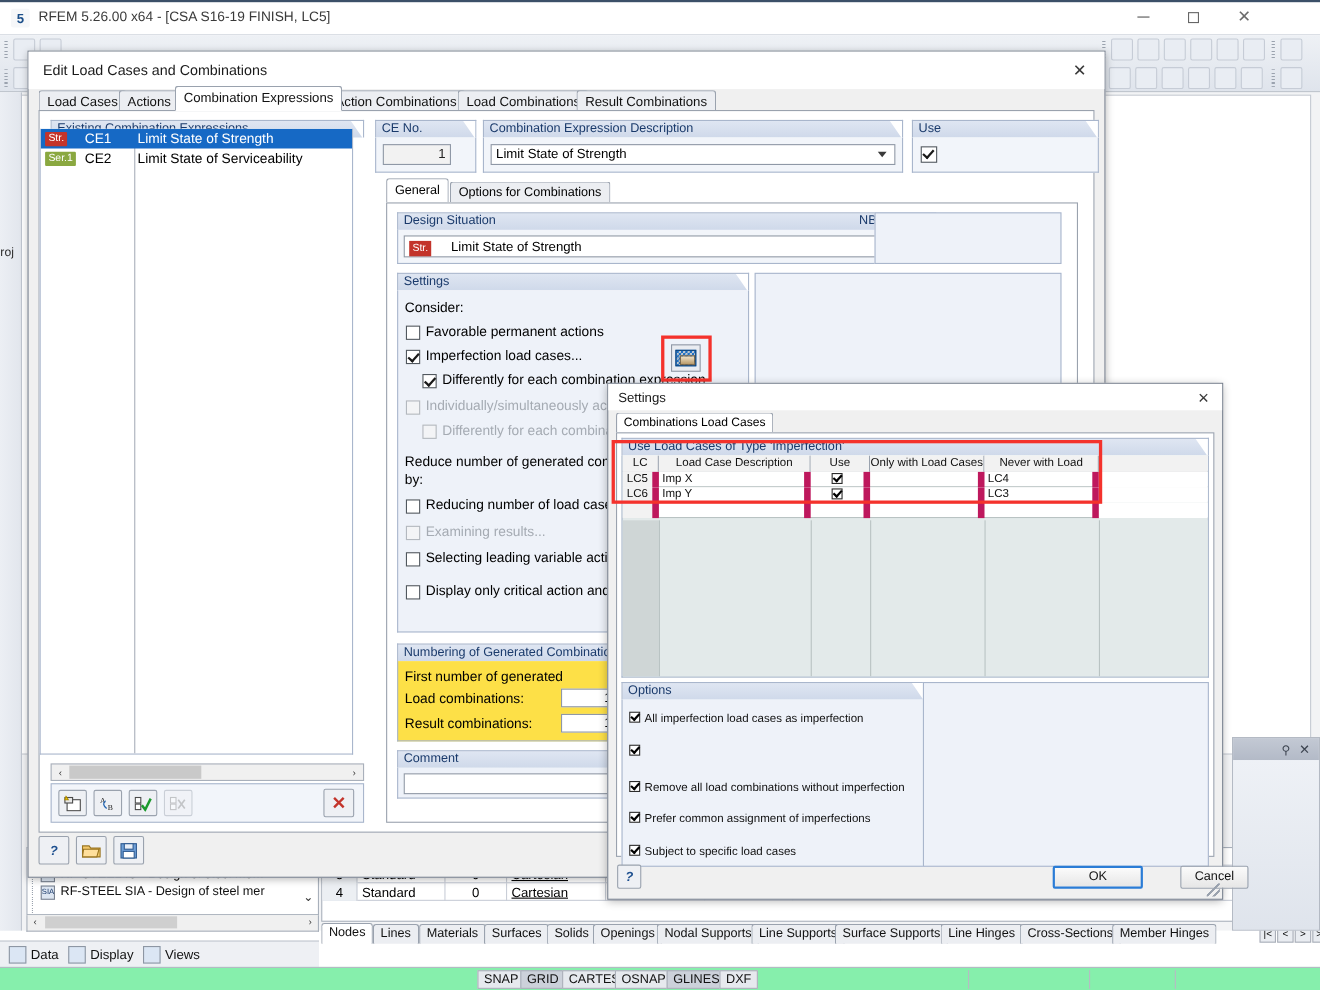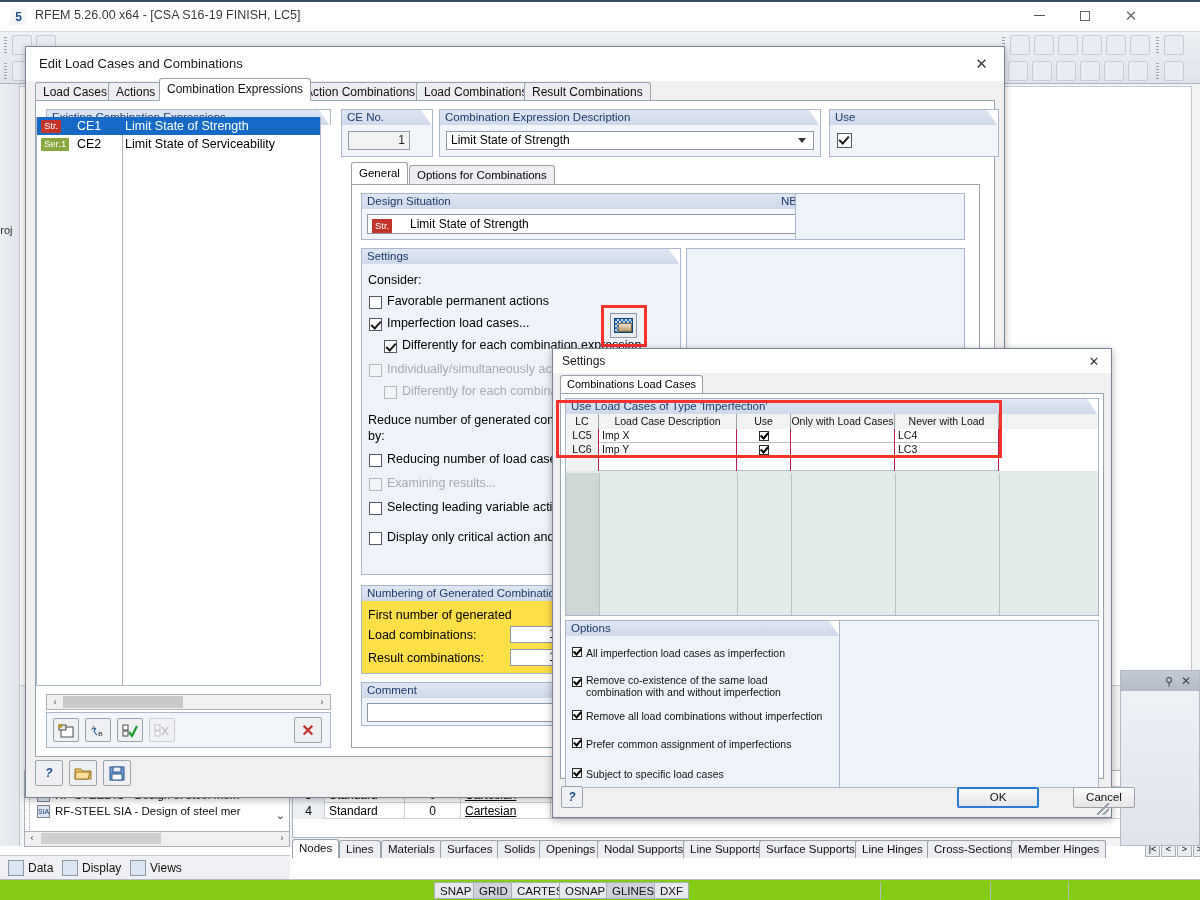--- a/index.html
+++ b/index.html
@@ -107,21 +107,21 @@
     position:absolute; left:0; top:855px; width:290px; height:24px;
     background:#eef0f4; border-top:1px solid #c2c7d0;
   }
   .bt-item { position:absolute; top:3px; height:18px; line-height:18px;
      font-size:12px; color:#111; padding-left:20px; }
   .bt-item .bt-ico { position:absolute; left:0; top:1px; width:16px; height:16px;
      border:1px solid #8d96a3; background:#dbe6f4; }
 
   .status-bar {
     position:absolute; left:0; top:879px; width:1200px; height:21px;
-    background:#84cc16; border-top:1px solid #b4bac4;
+    background:#86efac; border-top:1px solid #b4bac4;
   }
   .sb-cell {
     position:absolute; top:2px; height:17px; line-height:16px;
     font-size:11.5px; padding:0 5px; color:#111;
     border:1px solid #a9aeb8; background:#e6e9ee;
   }
   .sb-cell.on { background:#ccd1da; }
   .sb-div { position:absolute; top:2px; width:1px; height:17px; background:#b6bbc4; }
 
   
@@ -394,21 +394,21 @@
     border-bottom:1px solid #9aa2ae; }
   .gh-cell {
     position:absolute; top:0; height:15px; line-height:14px;
     font-size:10.5px; text-align:center; color:#111;
     background:#f2f2f2; border-right:1px solid #9aa2ae;
   }
   .grid-row { position:relative; height:14px; border-bottom:1px solid #b9c3c3;
     background:#fff; }
   .gr-cell {
     position:absolute; top:0; height:14px; line-height:13px; font-size:10.5px;
-    padding:0 3px; border-right:1px solid #be185d; color:#111;
+    padding:0 3px; border-right:6px solid #be185d; color:#111;
     white-space:nowrap;
   }
   .gr-cell.lc { background:#f2f2f2; text-align:center; padding:0; }
   .gr-cell.ctr { text-align:center; padding:0; }
   .gr-cell.empty { background:#fff; }
   .grid-body-fill { position:absolute; left:0; right:0; top:59px; bottom:0;
      background:#e3eaea; }
   .gbf-col { position:absolute; top:0; bottom:0; width:1px; background:#b9c3c3; }
   .gbf-left { position:absolute; left:0; top:0; bottom:0; width:33px;
      background:#cfd6d6; }
@@ -882,21 +882,20 @@
         </div>
       </div>
 
       <div class="gbox opt-box">
         <div class="gbox-hd">Options</div>
         <div class="gbox-bd" style="height:152px;position:relative;background:#eef2f9">
           <span class="chk-sm opt-chk" style="top:11px"></span>
           <span class="opt-line" style="left:20px;top:11px;width:240px">All imperfection load cases as imperfection</span>
 
           <span class="chk-sm opt-chk" style="top:41px;border-color:#2b2b2b"></span>
-          <span class="opt-line" style="left:20px;top:38px;width:235px">Remove co-existence of the same load combination with and without imperfection</span>
 
           <span class="chk-sm opt-chk" style="top:74px"></span>
           <span class="opt-line" style="left:20px;top:74px;width:240px">Remove all load combinations without imperfection</span>
 
           <span class="chk-sm opt-chk" style="top:102px"></span>
           <span class="opt-line" style="left:20px;top:102px;width:240px">Prefer common assignment of imperfections</span>
 
           <span class="chk-sm opt-chk" style="top:132px"></span>
           <span class="opt-line" style="left:20px;top:132px;width:240px">Subject to specific load cases</span>
         </div>

